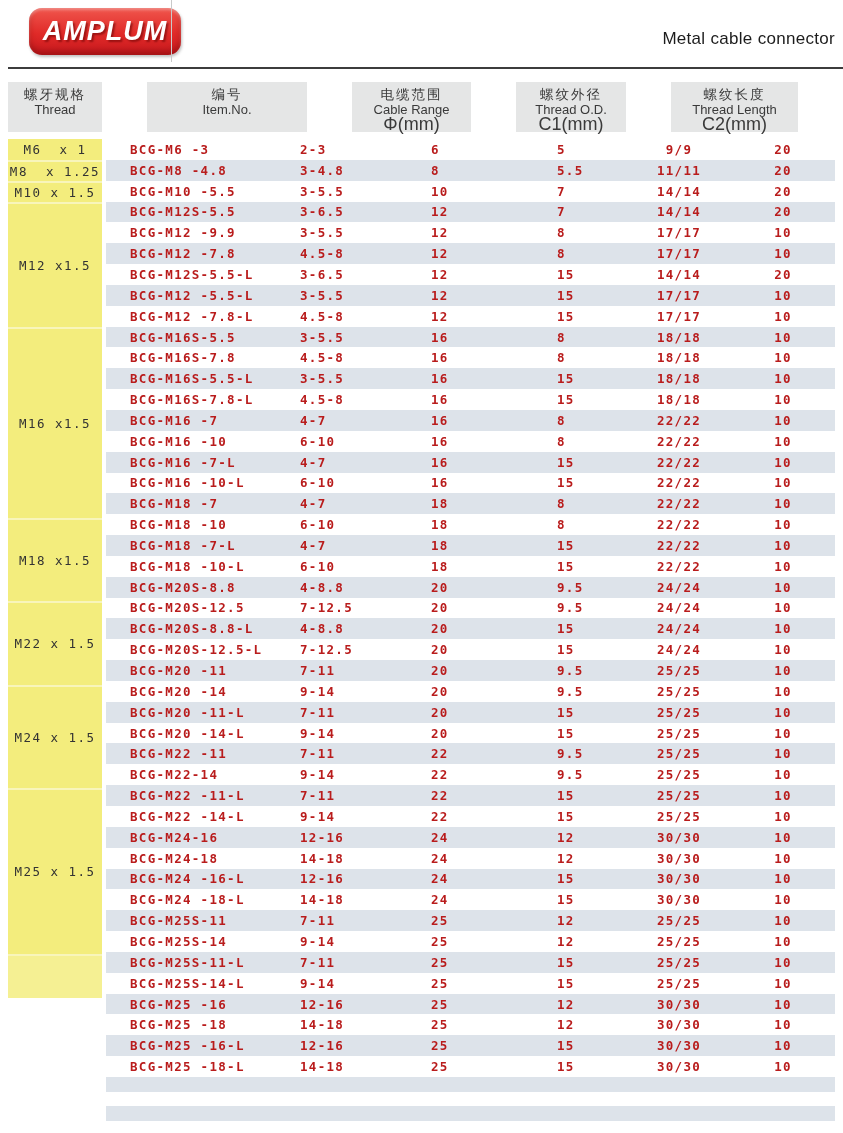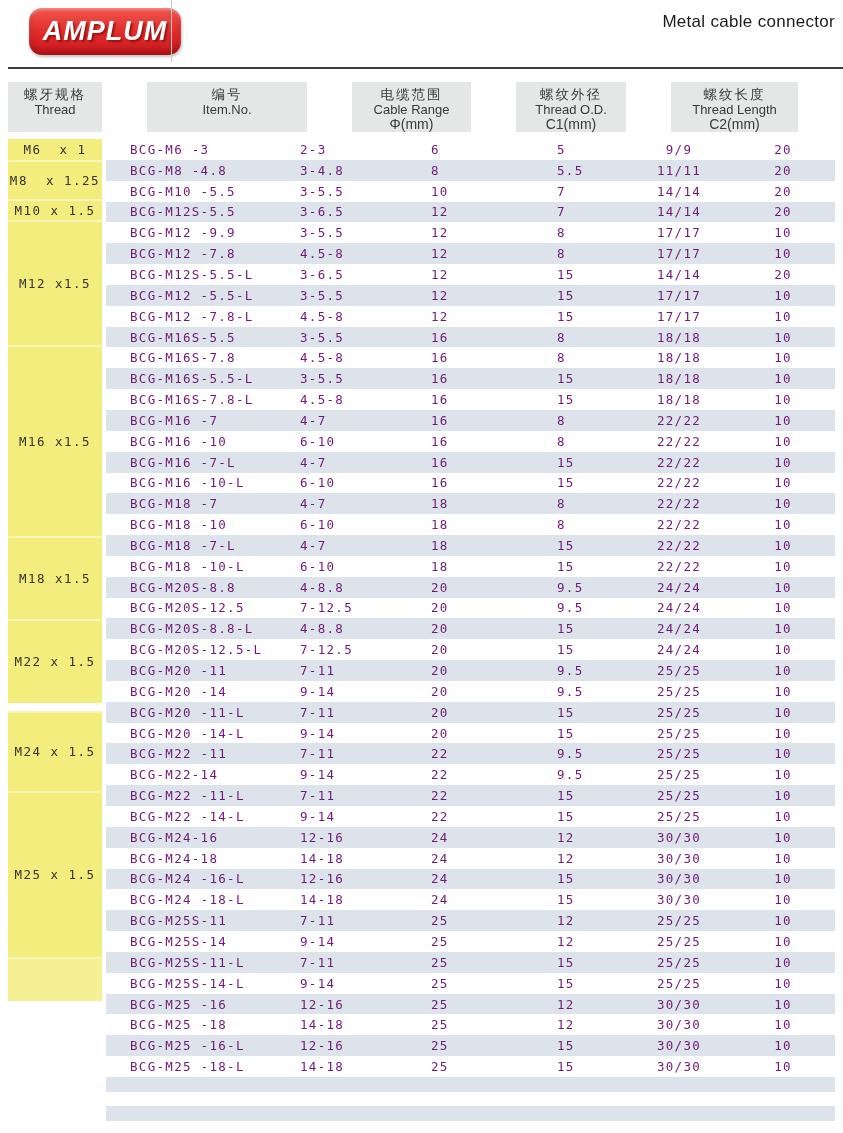--- a/index.html
+++ b/index.html
@@ -16,51 +16,52 @@
     display:flex;align-items:center;justify-content:center;
   }
   .logo-text{
     color:#fff;font-style:italic;font-weight:bold;font-size:27px;letter-spacing:1px;
     text-shadow:2px 2px 2px rgba(100,0,0,.55);
     font-family:"Liberation Sans",sans-serif;
   }
   .logo-divider{position:absolute;left:171px;top:0;width:1px;height:62px;background:#c9c9c9;}
   .title-block{position:absolute;right:8px;top:9px;text-align:right;}
   .title-zh{font-size:26px;font-weight:bold;color:#101010;letter-spacing:2px;}
-  .title-en{font-size:17px;color:#1c1c1c;margin-top:3px;letter-spacing:.3px;}
+  .title-en{font-size:17px;color:#1c1c1c;margin-top:20px;letter-spacing:.3px;}
   .header-rule{position:absolute;left:8px;right:0;top:67px;height:2px;background:#3c3c3c;}
 
   
   .thead{
     position:absolute;left:8px;top:82px;width:687px;height:46px;
     display:grid;grid-template-columns:94px 160px 119px 110px 127px 109px 90px;column-gap:3px;gap:45px;
   }
   .th{background:#e5e6e6;text-align:center;padding-top:6px;box-sizing:border-box;color:#3a3a3a;}
   .th div{line-height:14.5px;}
   .th .zh{font-size:13.5px;letter-spacing:2px;}
   .th .en{font-size:13px;}
-  .th .sub{font-size:14px;}
+  .th .sub{font-size:18px;}
 
   
   .tbody{position:absolute;left:8px;top:139px;width:827px;display:flex;}
   .thread-col{width:94px;margin-right:4px;display:flex;flex-direction:column;}
   .thread-cell{
     background:#f3ed7d;box-sizing:border-box;border-top:2px solid #f8f5bb;
     display:flex;align-items:center;justify-content:center;
     font-family:"DejaVu Sans Mono",monospace;font-size:12.5px;letter-spacing:1.5px;color:#333;
     white-space:pre;
   }
   .thread-cell:first-child{border-top:none;}
   .thread-cell.tail{background:#f5f093;}
   .data-rows{flex:1;display:flex;flex-direction:column;}
   .data-row{
     display:grid;grid-template-columns:162px 122px 113px 130px 112px 90px;
     height:20.85px;align-items:center;
-    font-family:"DejaVu Sans Mono",monospace;font-size:12.5px;letter-spacing:1.3px;color:#701a75;
+    font-family:"DejaVu Sans Mono",monospace;font-size:12.5px;letter-spacing:1.3px;color:#b91c1c;
     white-space:pre;
+    font-weight:bold;
   }
   .data-row.alt{background:#dde3ea;}
   .empty-row{height:14.7px;}
   .empty-row.alt{background:#dde3ea;}
   .cell{overflow:hidden;}
   .cell.c0{padding-left:24px;}
   .cell.c1{padding-left:32px;}
   .cell.c2{padding-left:41px;}
   .cell.c3{padding-left:54px;}
   .cell.c4{text-align:center;padding-right:20px;}
@@ -111,27 +112,27 @@
   <div class="th">
     <div class="zh">包装</div>
     <div class="en">Std.Pkg</div>
     <div class="sub">(pcs)</div>
   </div>
 </div>
 
 <div class="tbody">
   <div class="thread-col">
       <div class="thread-cell" style="height: 20.85px;">M6  x 1</div>
-      <div class="thread-cell" style="height: 39px; text-align: center;">M8  x 1.25</div>
+      <div class="thread-cell" style="height: 21px; text-align: center;">M8  x 1.25</div>
       <div class="thread-cell" style="height: 20.85px;">M10 x 1.5</div>
       <div class="thread-cell" style="height: 125.1px;">M12 x1.5</div>
       <div class="thread-cell" style="height: 191px;">M16 x1.5</div>
       <div class="thread-cell" style="height: 83.4px;">M18 x1.5</div>
       <div class="thread-cell" style="height: 83.4px;">M22 x 1.5</div>
-      <div class="thread-cell" style="height: 80px; margin-top: 8px;">M24 x 1.5</div>
+      <div class="thread-cell" style="height: 103px;">M24 x 1.5</div>
       <div class="thread-cell" style="height: 166.8px;">M25 x 1.5</div>
       <div class="thread-cell tail" style="height: 44.1px;"></div>
     </div>
   <div class="data-rows">
       <div class="data-row"><div class="cell c0">BCG-M6 -3</div><div class="cell c1">2-3</div><div class="cell c2">6</div><div class="cell c3">5</div><div class="cell c4">9/9</div><div class="cell c5">20</div></div>
       <div class="data-row alt"><div class="cell c0">BCG-M8 -4.8</div><div class="cell c1">3-4.8</div><div class="cell c2">8</div><div class="cell c3">5.5</div><div class="cell c4">11/11</div><div class="cell c5">20</div></div>
       <div class="data-row"><div class="cell c0">BCG-M10 -5.5</div><div class="cell c1">3-5.5</div><div class="cell c2">10</div><div class="cell c3">7</div><div class="cell c4">14/14</div><div class="cell c5">20</div></div>
       <div class="data-row alt"><div class="cell c0">BCG-M12S-5.5</div><div class="cell c1">3-6.5</div><div class="cell c2">12</div><div class="cell c3">7</div><div class="cell c4">14/14</div><div class="cell c5">20</div></div>
       <div class="data-row"><div class="cell c0">BCG-M12 -9.9</div><div class="cell c1">3-5.5</div><div class="cell c2">12</div><div class="cell c3">8</div><div class="cell c4">17/17</div><div class="cell c5">10</div></div>
       <div class="data-row alt"><div class="cell c0">BCG-M12 -7.8</div><div class="cell c1">4.5-8</div><div class="cell c2">12</div><div class="cell c3">8</div><div class="cell c4">17/17</div><div class="cell c5">10</div></div>

